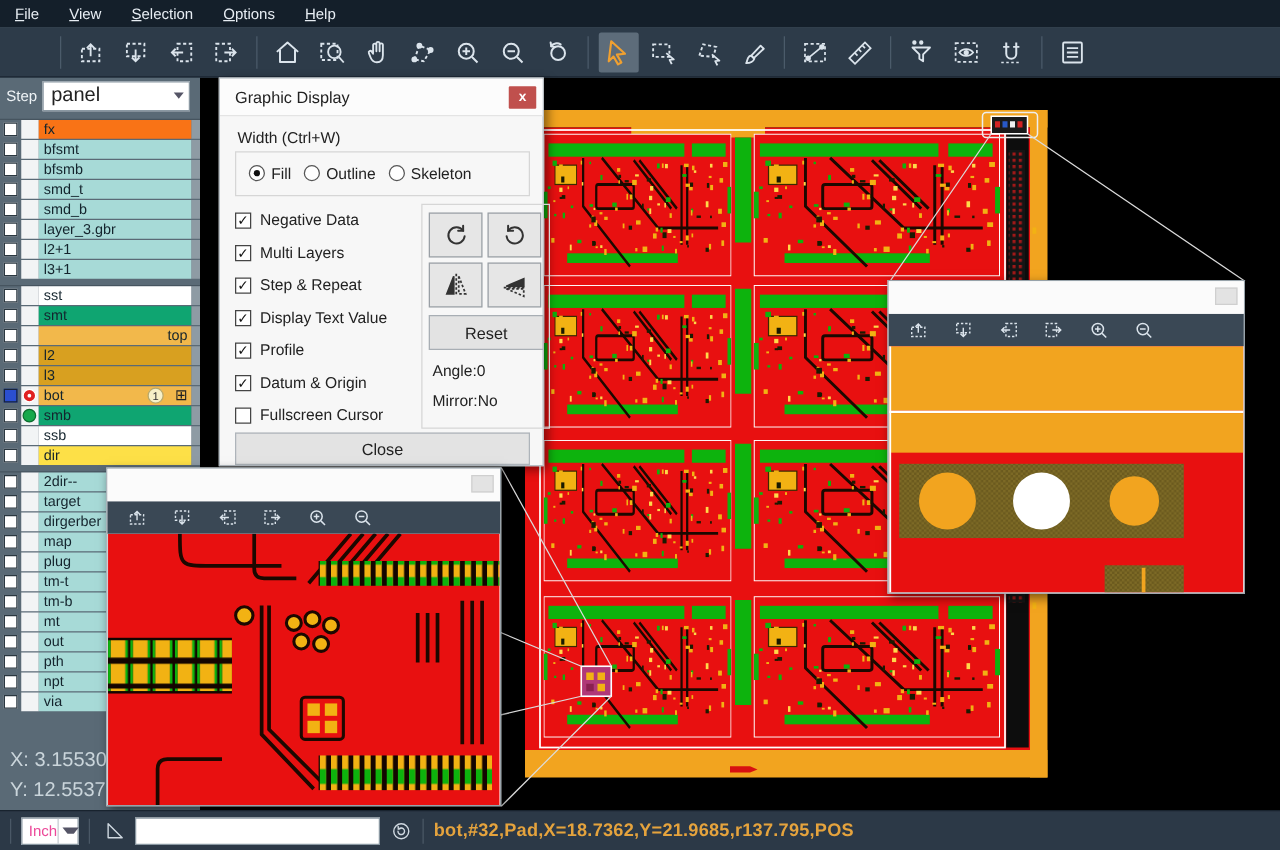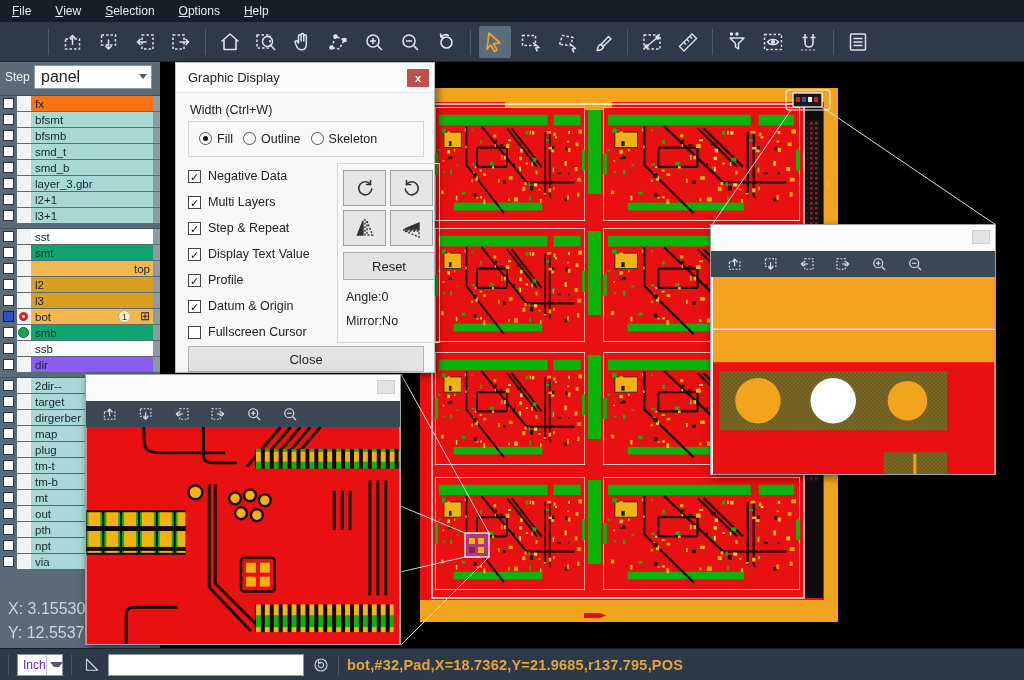--- a/index.html
+++ b/index.html
@@ -62,21 +62,21 @@
   
   #canvas { position:absolute; left:160px; top:62px; width:864px; height:586px;
     background:#000; z-index:1; }
 
   
   #statusbar { position:absolute; left:0; top:648px; width:1024px; height:32px;
     background:#2c3947; border-top:1px solid #18232e; display:flex; align-items:center;
     z-index:8; }
   .sb-sep { width:1px; height:20px; background:#4a5866; margin:0 8px; }
   #unit-box { width:46px; height:22px; background:#fff; border:1px solid #8a98a2;
-    display:flex; align-items:center; font-size:12px; color:#6d28d9; }
+    display:flex; align-items:center; font-size:12px; color:#ec4899; }
   #unit-box span { padding-left:5px; flex:1; }
   #unit-box .chevbox { width:14px; height:100%; border-left:1px solid #c6ccd1;
     display:flex; align-items:center; justify-content:center; }
   #unit-box .chev { width:0; height:0; border-left:4px solid transparent;
     border-right:4px solid transparent; border-top:5px solid #556; }
   #corner-ic { color:#cfd8e0; margin:0 2px; }
   #cmd-input { width:196px; height:22px; border:1px solid #8a98a2; background:#fff;
     font-size:12px; padding:0 4px; margin-left:6px; }
   #sync-ic { color:#cfd8e0; margin-left:8px; }
   #status-msg { color:#e5a33d; font-size:14.5px; font-weight:bold; letter-spacing:.2px; }
@@ -632,21 +632,21 @@
             <div class="lcell" style="background: rgb(255, 255, 255);">
               <span>ssb</span>
             </div>
             <div class="lscroll"></div>
           </div>
           <div class="lrow">
             <div class="lchk">
               <div class="box"></div>
             </div>
             <div class="lgut"></div>
-            <div class="lcell" style="background: #8b5cf6;">
+            <div class="lcell" style="background: #fde047;">
               <span>dir</span>
             </div>
             <div class="lscroll"></div>
           </div>
         </div>
         <div class="lgroup">
           <div class="lrow">
             <div class="lchk">
               <div class="box"></div>
             </div>

